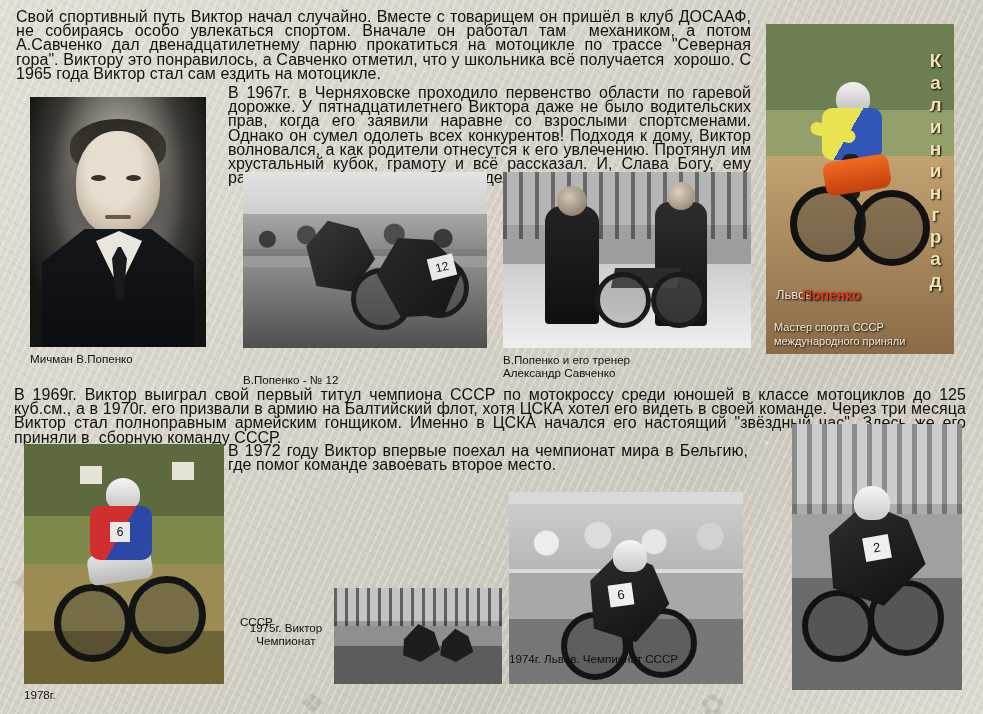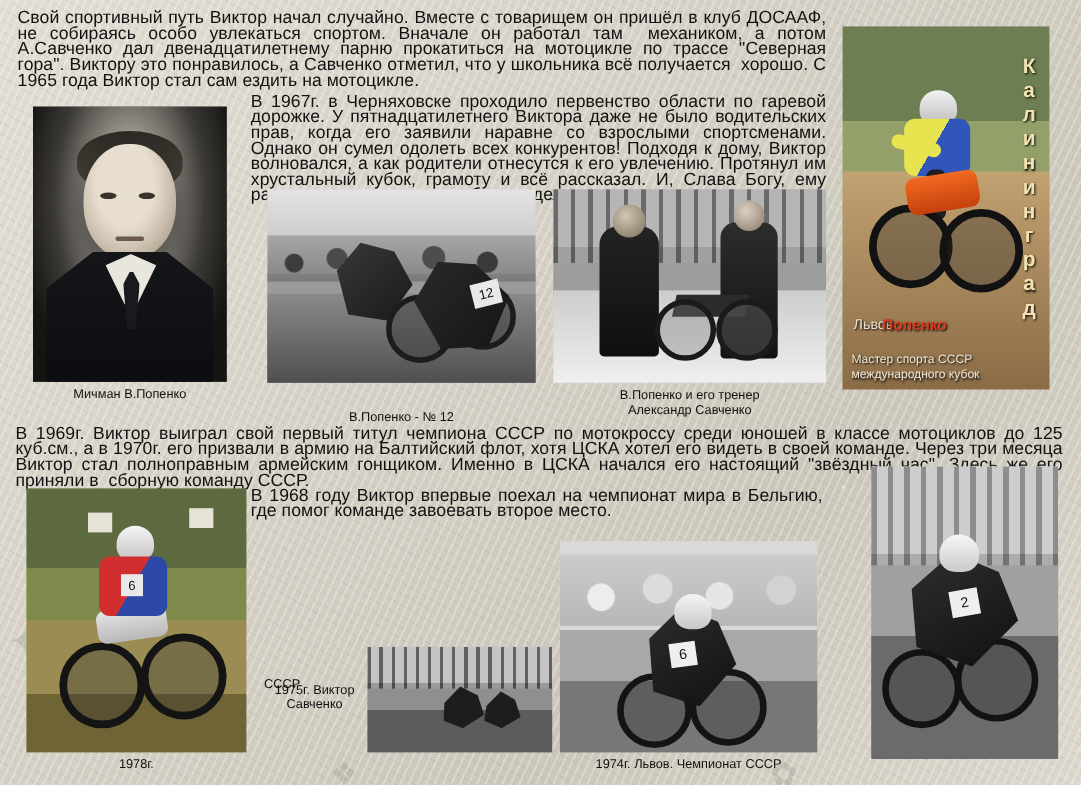--- a/index.html
+++ b/index.html
@@ -47,21 +47,20 @@
     position: absolute;
     background: #2a2a2a;
     box-sizing: border-box;
     overflow: hidden;
   }
   .cap {
     position: absolute;
     font-size: 11.6px;
     line-height: 13.4px;
     color: #111;
-    text-align: center;
   }
 
   
   #photo-michman {
     left: 30px; top: 97px; width: 176px; height: 250px;
     background:
       radial-gradient(ellipse at 50% 34%, #cfc8bd 0 14%, #8d8881 30%, #3c3a36 55%, #141412 80%),
       linear-gradient(#101010, #1b1b1b);
   }
   #photo-michman .face {
@@ -306,21 +305,21 @@
   <div class="bg-ghost" style="left:6px; top:560px;">✦</div>
   <div class="bg-ghost" style="left:700px; top:690px; font-size:30px;">✿</div>
   <div class="bg-ghost" style="left:300px; top:690px; font-size:28px;">❖</div>
 
   <div class="txt" style="left:16px; top:10px; width:735px;">Свой спортивный путь Виктор начал случайно. Вместе с товарищем он пришёл в клуб ДОСААФ, не собираясь особо увлекаться спортом. Вначале он работал там  механиком, а потом А.Савченко дал двенадцатилетнему парню прокатиться на мотоцикле по трассе "Северная гора". Виктору это понравилось, а Савченко отметил, что у школьника всё получается  хорошо. С 1965 года Виктор стал сам ездить на мотоцикле.</div>
 
   <div class="txt" style="left:228px; top:86px; width:523px;">В 1967г. в Черняховске проходило первенство области по гаревой дорожке. У пятнадцатилетнего Виктора даже не было водительских прав, когда его заявили наравне со взрослыми спортсменами. Однако он сумел одолеть всех конкурентов! Подходя к дому, Виктор волновался, а как родители отнесутся к его увлечению. Протянул им хрустальный кубок, грамоту и всё рассказал. И, Слава Богу, ему разрешили заниматься любимым делом.</div>
 
   <div class="txt" style="left:14px; top:388px; width:952px;">В 1969г. Виктор выиграл свой первый титул чемпиона СССР по мотокроссу среди юношей в классе мотоциклов до 125 куб.см., а в 1970г. его призвали в армию на Балтийский флот, хотя ЦСКА хотел его видеть в своей команде. Через три месяца Виктор стал полноправным армейским гонщиком. Именно в ЦСКА начался его настоящий "звёздный час". Здесь же его приняли в  сборную команду СССР.</div>
 
-  <div class="txt" style="left:228px; top:444px; width:520px;">В 1968 году Виктор впервые поехал на чемпионат мира в Бельгию, где помог команде завоевать второе место.</div>
+  <div class="txt" style="left:228px; top:444px; width:520px;">В 1972 году Виктор впервые поехал на чемпионат мира в Бельгию, где помог команде завоевать второе место.</div>
 
 
   <div class="photo" id="photo-michman">
     <div class="hair"></div>
     <div class="face"></div>
     <div class="eyeL"></div>
     <div class="eyeR"></div>
     <div class="mouth"></div>
     <div class="uniform"></div>
     <div class="shirt"></div>
@@ -369,21 +368,21 @@
     <div class="moto">
       <div class="wr"></div>
       <div class="tank"></div>
       <div class="wf"></div>
     </div>
     <div class="vert-title">Калининград</div>
     <div class="ov-name">Львов</div>
     <div class="ov-surname">Попенко</div>
     <div class="ov-rank">
       <div>Мастер   спорта  СССР</div>
-      <div>международного кубок</div>
+      <div>международного приняли</div>
     </div>
   </div>
 
   <div class="photo" id="photo-1978">
     <div class="flag1"></div>
     <div class="flag2"></div>
     <div class="moto">
       <div class="wr"></div>
       <div class="tank"></div>
       <div class="wf"></div>
@@ -395,32 +394,32 @@
     </div>
   </div>
   <div class="cap" style="left:24px; top:688px; width:200px;">1978г.</div>
 
   <div class="photo" id="photo-talsy">
     <div class="forest"></div>
     <div class="r1"></div>
     <div class="r2"></div>
   </div>
   <div class="cap" style="left:240px; top:621px; width:92px; text-align:center;">1975г. Виктор</div>
-  <div class="cap" style="left:240px; top:634px; width:92px; text-align:center;">Савченко</div>
+  <div class="cap" style="left:240px; top:634px; width:92px; text-align:center;">Чемпионат</div>
   <div class="cap" style="left:240px; top:615px; width:92px; text-align:left;">СССР</div>
 
   <div class="photo" id="photo-1974">
     <div class="spec"></div>
     <div class="wr"></div>
     <div class="wf"></div>
     <div class="rider"></div>
     <div class="helm"></div>
     <div class="num">6</div>
   </div>
-  <div class="cap" style="left:509px; top:688px; width:234px;">1974г. Львов. Чемпионат СССР</div>
+  <div class="cap" style="left:509px; top:652px; width:234px;">1974г. Львов. Чемпионат СССР</div>
 
   <div class="photo" id="photo-right">
     <div class="bg"></div>
     <div class="wr"></div>
     <div class="wf"></div>
     <div class="rider"></div>
     <div class="helm"></div>
     <div class="num">2</div>
   </div>
 

